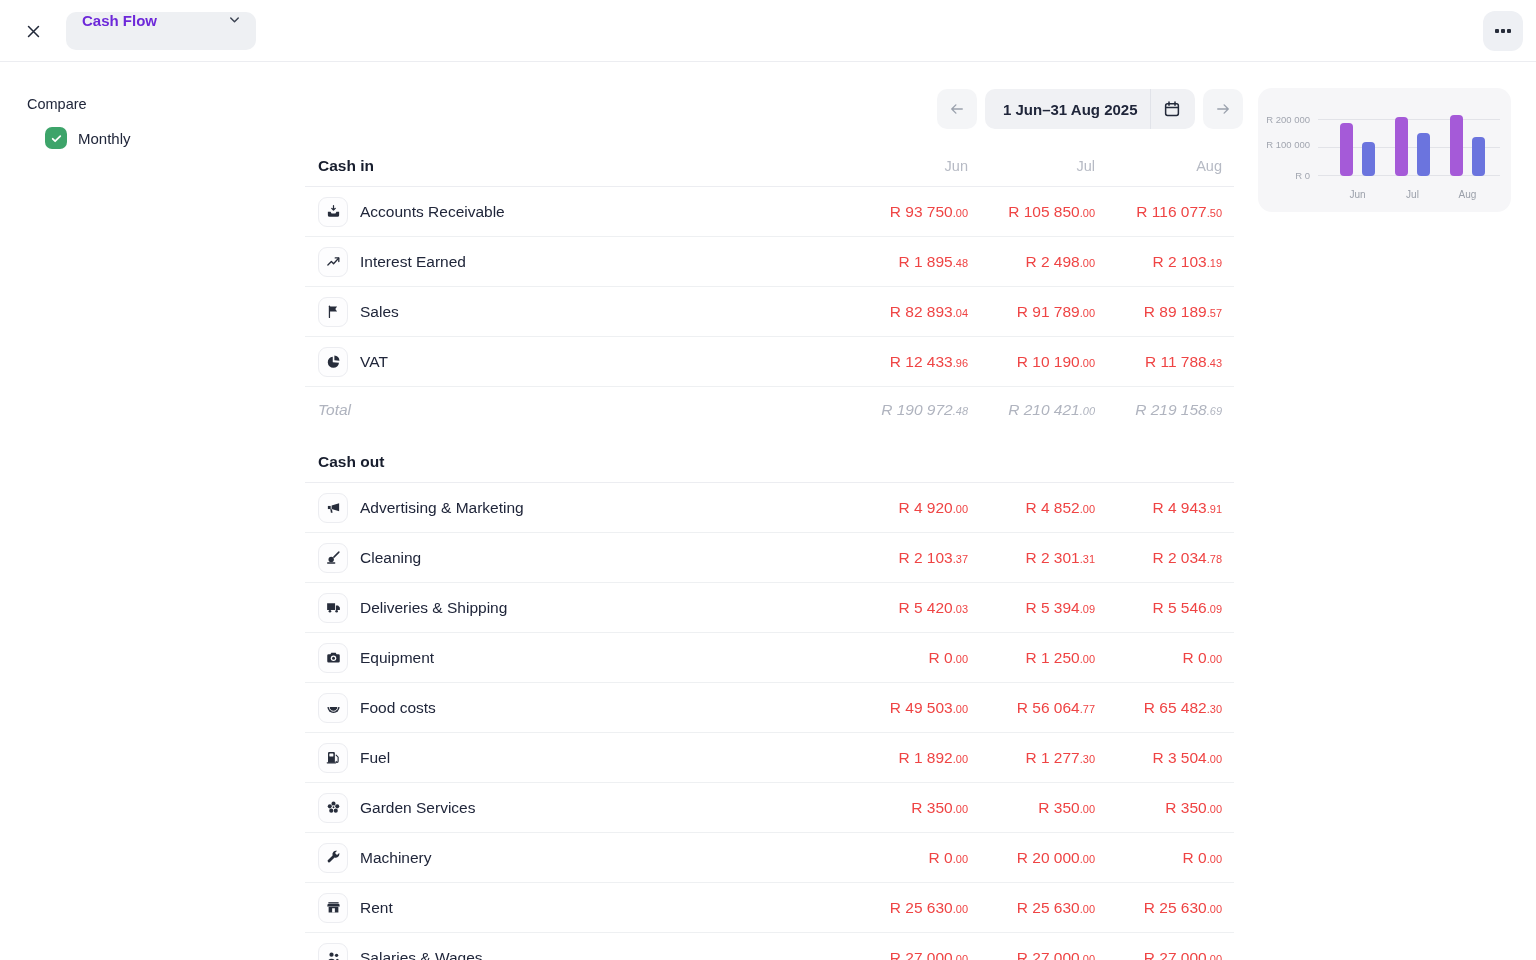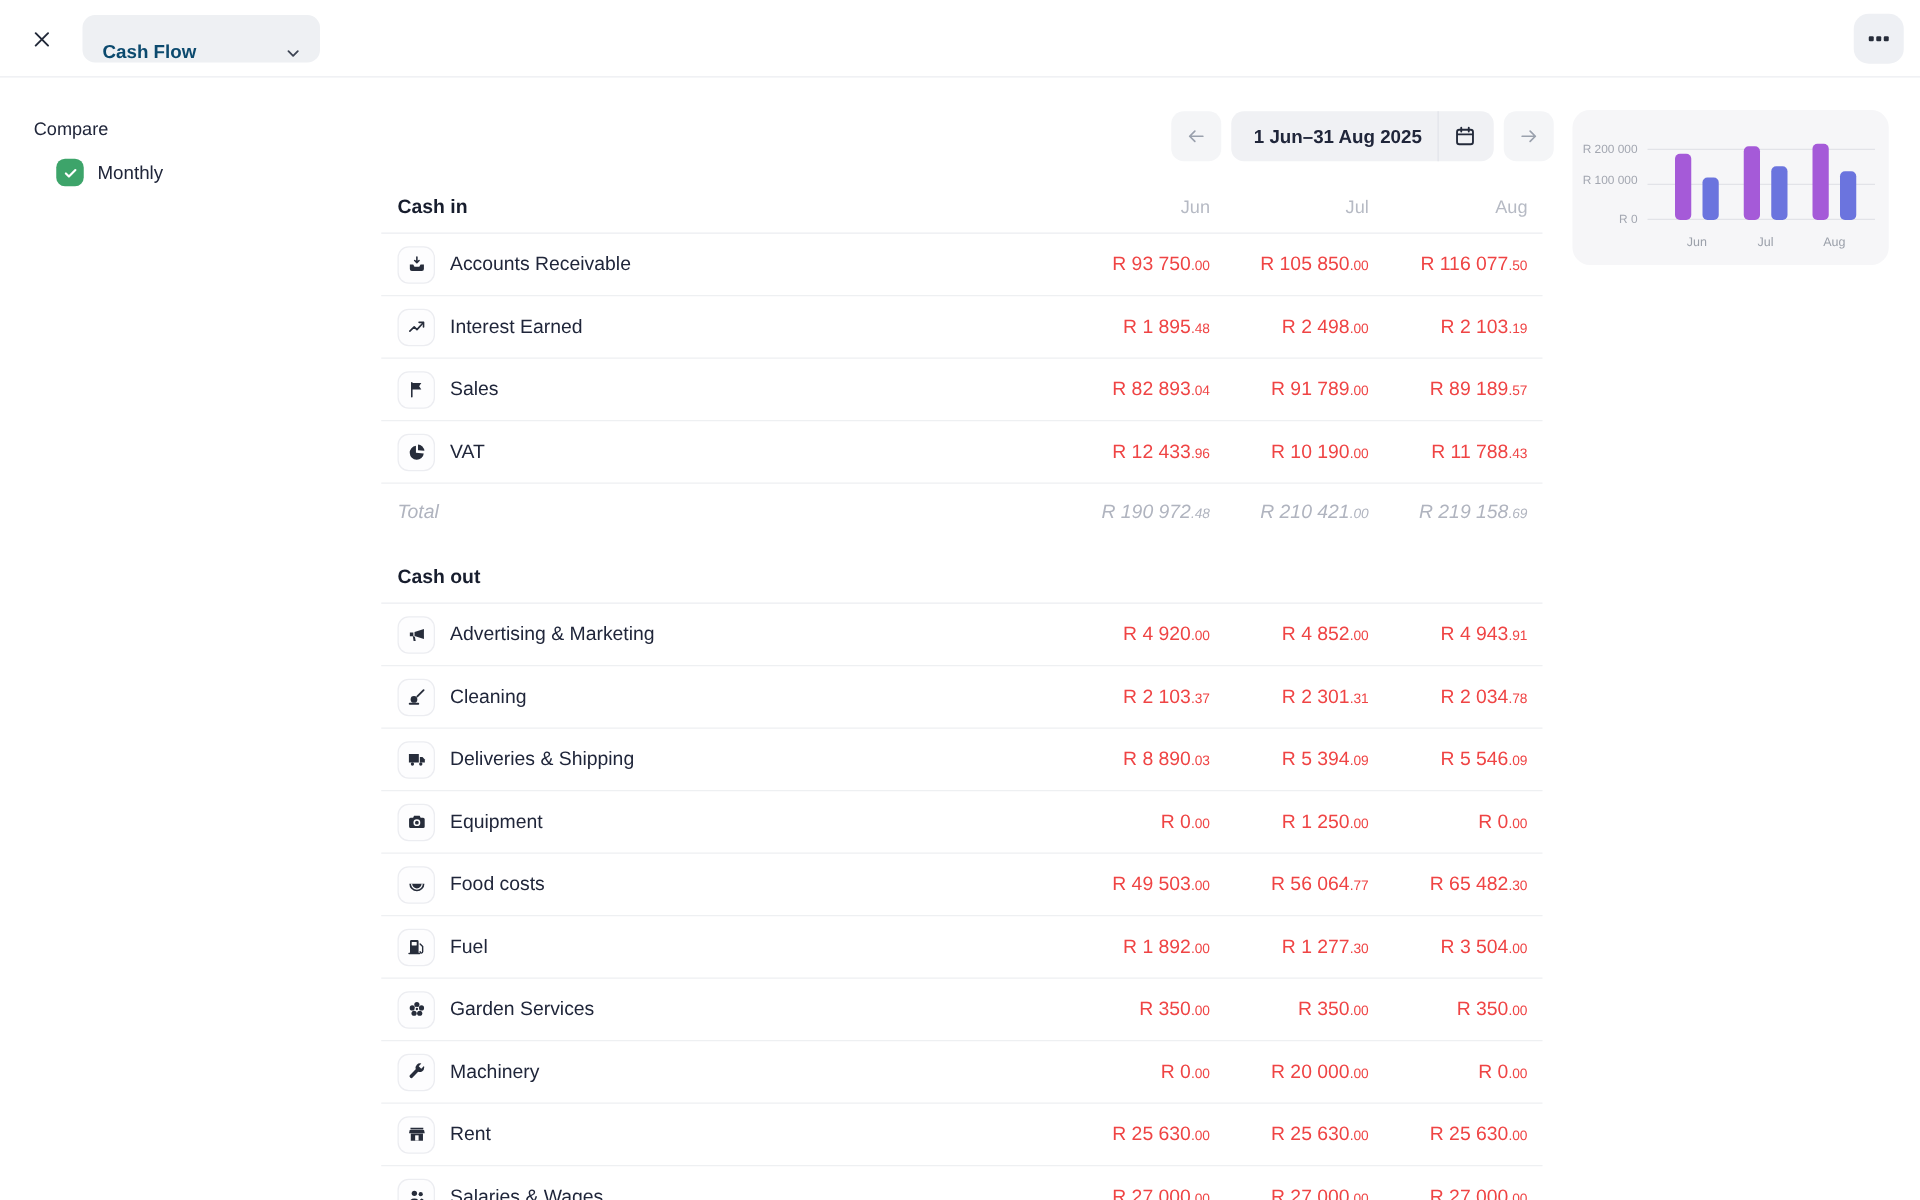--- a/index.html
+++ b/index.html
@@ -17,23 +17,23 @@
     background: #fff; border-bottom: 1px solid #ecedf1;
   }
   .close-btn {
     position: absolute; left: 24px; top: 22px; width: 18px; height: 18px;
     background: none; border: none; cursor: pointer; color: #232a3a;
     display: flex; align-items: center; justify-content: center;
   }
   .report-picker {
     position: absolute; left: 66px; top: 12px; height: 38px; width: 190px;
     background: #eef0f3; border: none; border-radius: 10px; cursor: pointer;
-    display: flex; align-items: flex-end; justify-content: space-between;
+    display: flex; align-items: flex-start; justify-content: space-between;
     padding: 0 14px 0 16px; font-family: inherit;
-    font-size: 15px; font-weight: 600; color: #0c4a6e;
+    font-size: 15px; font-weight: 600; color: #6d28d9;
   }
   .more-btn {
     position: absolute; right: 13px; top: 11px; width: 40px; height: 40px;
     background: #eef0f4; border: none; border-radius: 12px; cursor: pointer;
     display: flex; align-items: center; justify-content: center; gap: 2.5px;
   }
   .more-btn i { width: 3.5px; height: 3.5px; background: #272d3a; border-radius: 1px; display: block; }
 
   
   .compare-label { position: absolute; left: 27px; top: 96px; font-size: 14.5px; font-weight: 500; color: #20263a; }
@@ -284,21 +284,21 @@
           <span class="chip">
             <svg viewBox="0 0 24 24" fill="currentColor">
               <path d="M1.8 5.2h12.7V16H1.8z"></path>
               <path d="M15.8 8.8h3.4l3 3.3V16h-6.4z"></path>
               <circle cx="6.3" cy="17.9" r="2.1"></circle>
               <circle cx="17" cy="17.9" r="2.1"></circle>
             </svg>
           </span>
           <span class="rname">Deliveries &amp; Shipping</span>
         </div>
-        <div class="val"><span>R 8 890</span><span class="cents">.03</span></div>
+        <div class="val"><span>R 5 420</span><span class="cents">.03</span></div>
         <div class="val"><span>R 5 394</span><span class="cents">.09</span></div>
         <div class="val"><span>R 5 546</span><span class="cents">.09</span></div>
       </div>
       <div class="trow">
         <div class="cell-label">
           <span class="chip">
             <svg viewBox="0 0 24 24">
               <path d="M8.4 4.3h7.2l1.2 2.4h3.2a2 2 0 0 1 2 2v9.2a2 2 0 0 1-2 2H4a2 2 0 0 1-2-2V8.7a2 2 0 0 1 2-2h3.2z" fill="currentColor"></path>
               <circle cx="12" cy="13" r="4.4" fill="#fdfdfe"></circle>
               <circle cx="12" cy="13" r="2.4" fill="currentColor"></circle>

